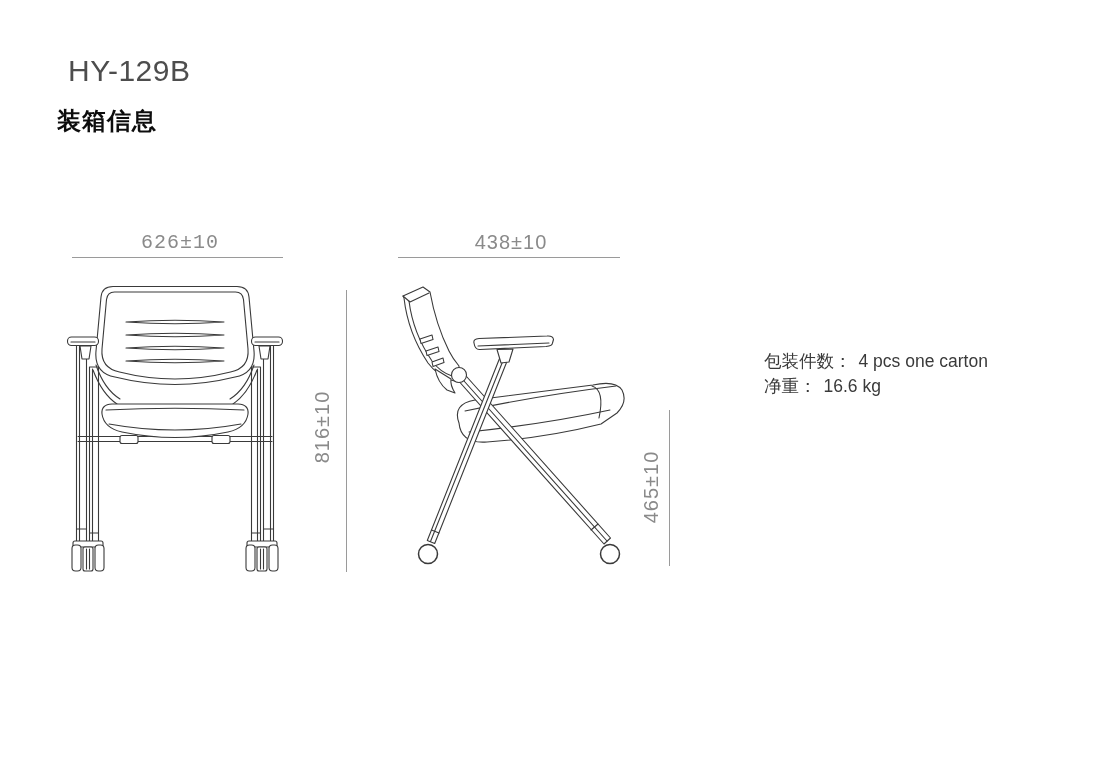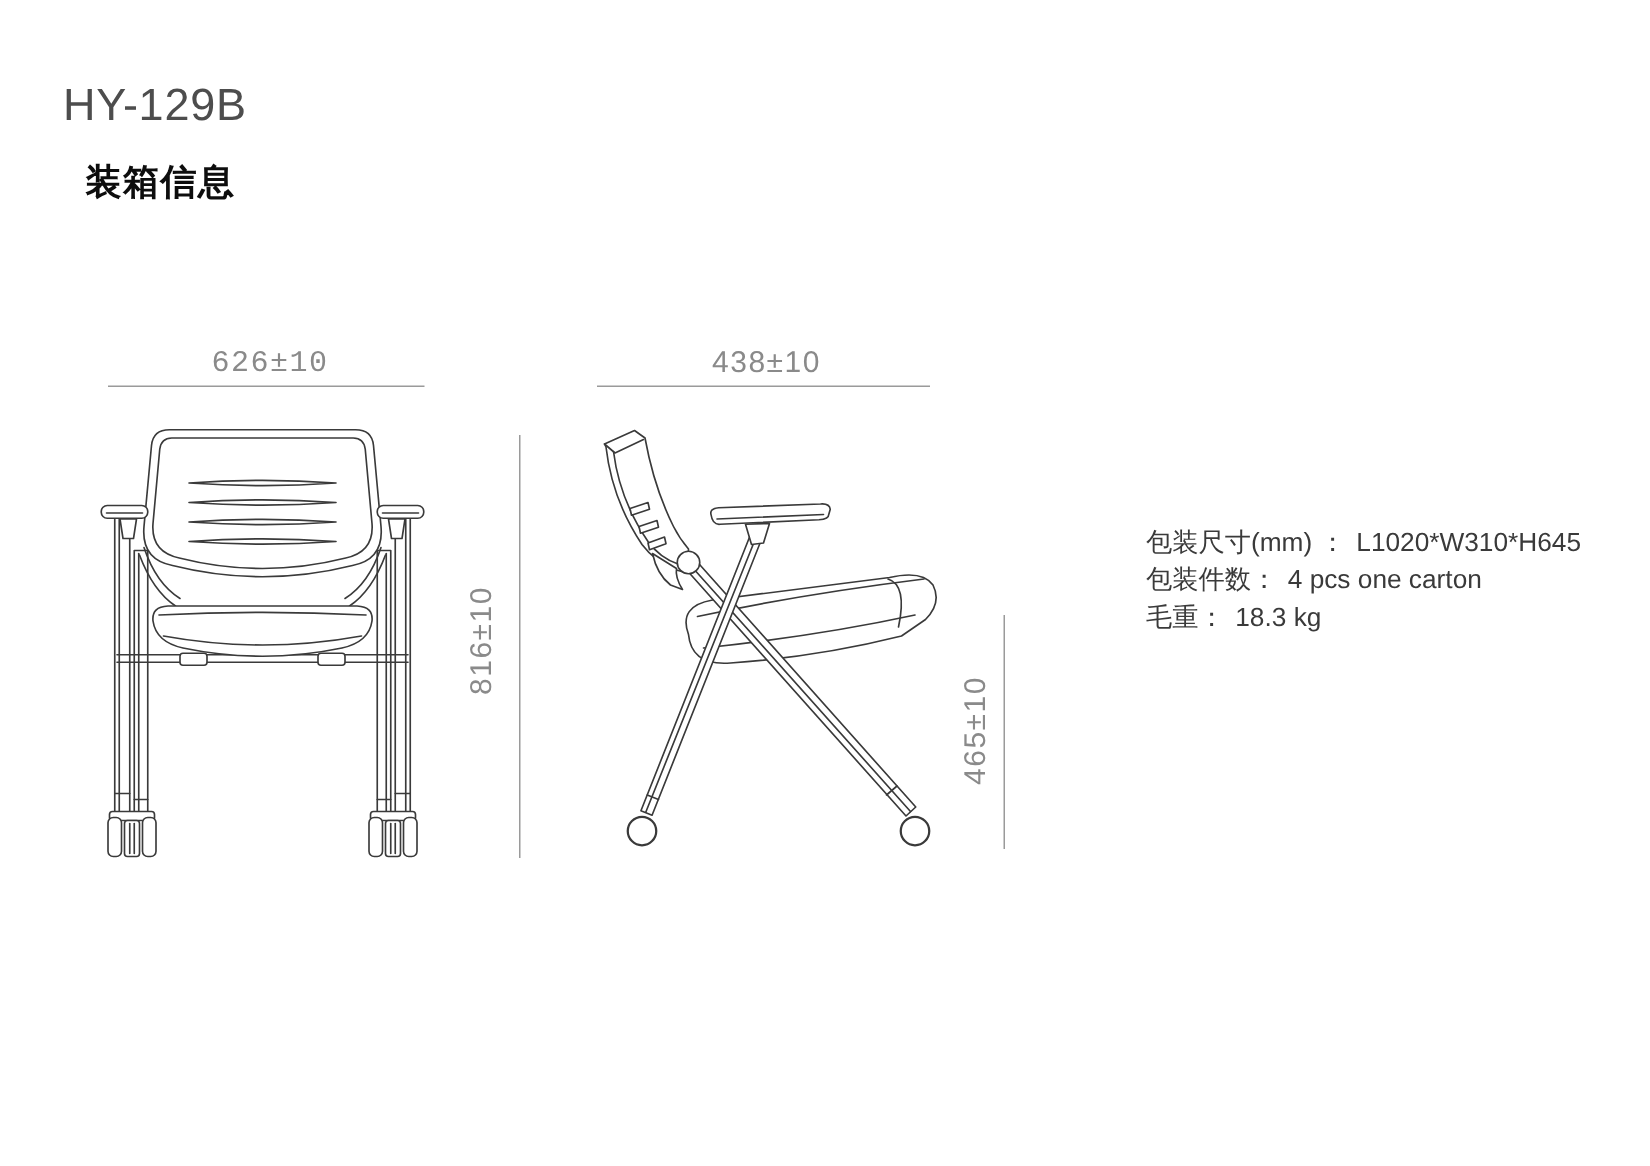--- a/index.html
+++ b/index.html
@@ -4,21 +4,21 @@
 <style>
   html,body{margin:0;padding:0;background:#fff;}
   .sheet{
     position:relative;
     width:1100px;height:777px;
     background:#ffffff;
     font-family:"Liberation Sans", sans-serif;
     overflow:hidden;
   }
   .model-title{
-    position:absolute;left:42px;top:54px;
+    position:absolute;left:68px;top:54px;
     font-size:30px;font-weight:400;color:#4d4d4d;letter-spacing:0.5px;
   }
   .section-title{
     position:absolute;left:57px;top:105px;
     font-size:24px;font-weight:700;color:#0d0d0d;letter-spacing:1px;
   }
   .dim-label{
     position:absolute;
     font-size:20px;color:#8a8a8a;letter-spacing:1px;white-space:nowrap;
   }
@@ -164,23 +164,20 @@
 
       <g>
         <circle cx="33" cy="271" r="9.5" fill="#fff" stroke-width="1.5"></circle>
         <circle cx="215" cy="271" r="9.5" fill="#fff" stroke-width="1.5"></circle>
       </g>
     </g>
   </svg>
 
   <div class="specs">
     <div class="spec-row">
-      <span class="spec-label">包装尺寸(mm) ：</span><span class="spec-value">L1020*W310*H645</span>
-    </div>
-    <div class="spec-row">
       <span class="spec-label">包装件数：</span><span class="spec-value">4 pcs one carton</span>
     </div>
     <div class="spec-row">
-      <span class="spec-label">毛重：</span><span class="spec-value">18.3 kg</span>
+      <span class="spec-label">净重：</span><span class="spec-value">16.6 kg</span>
     </div>
   </div>
 
 </div>
 
 </body></html>

